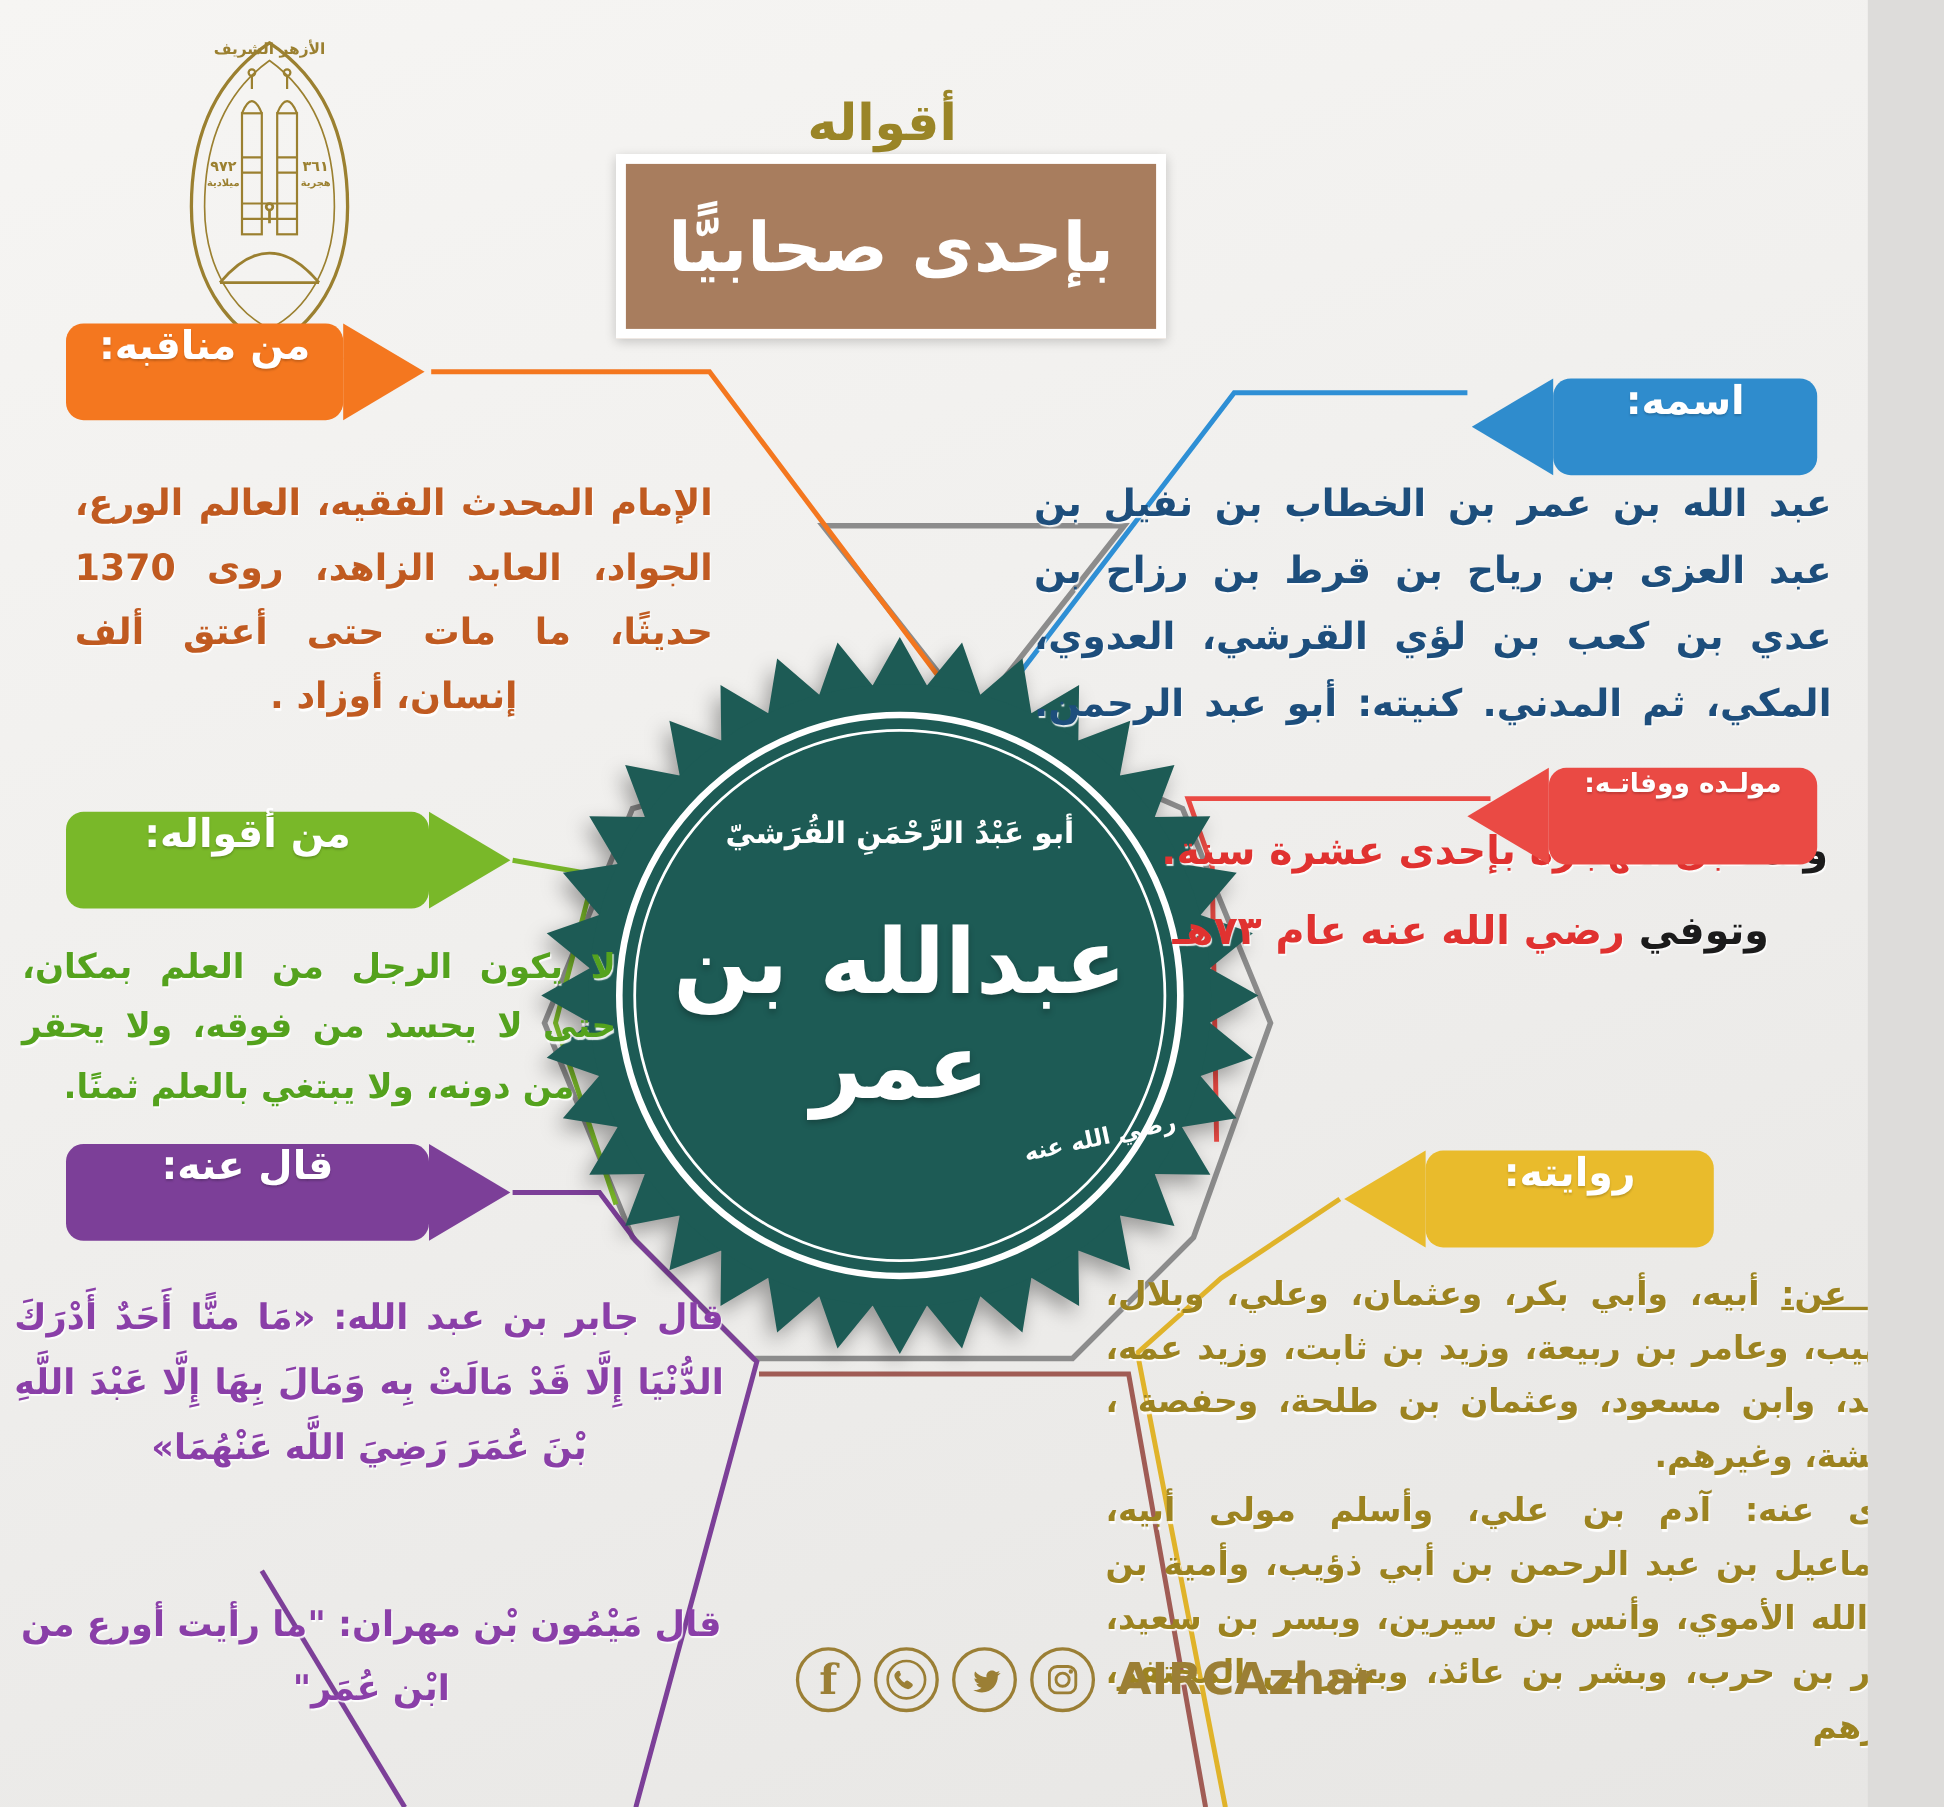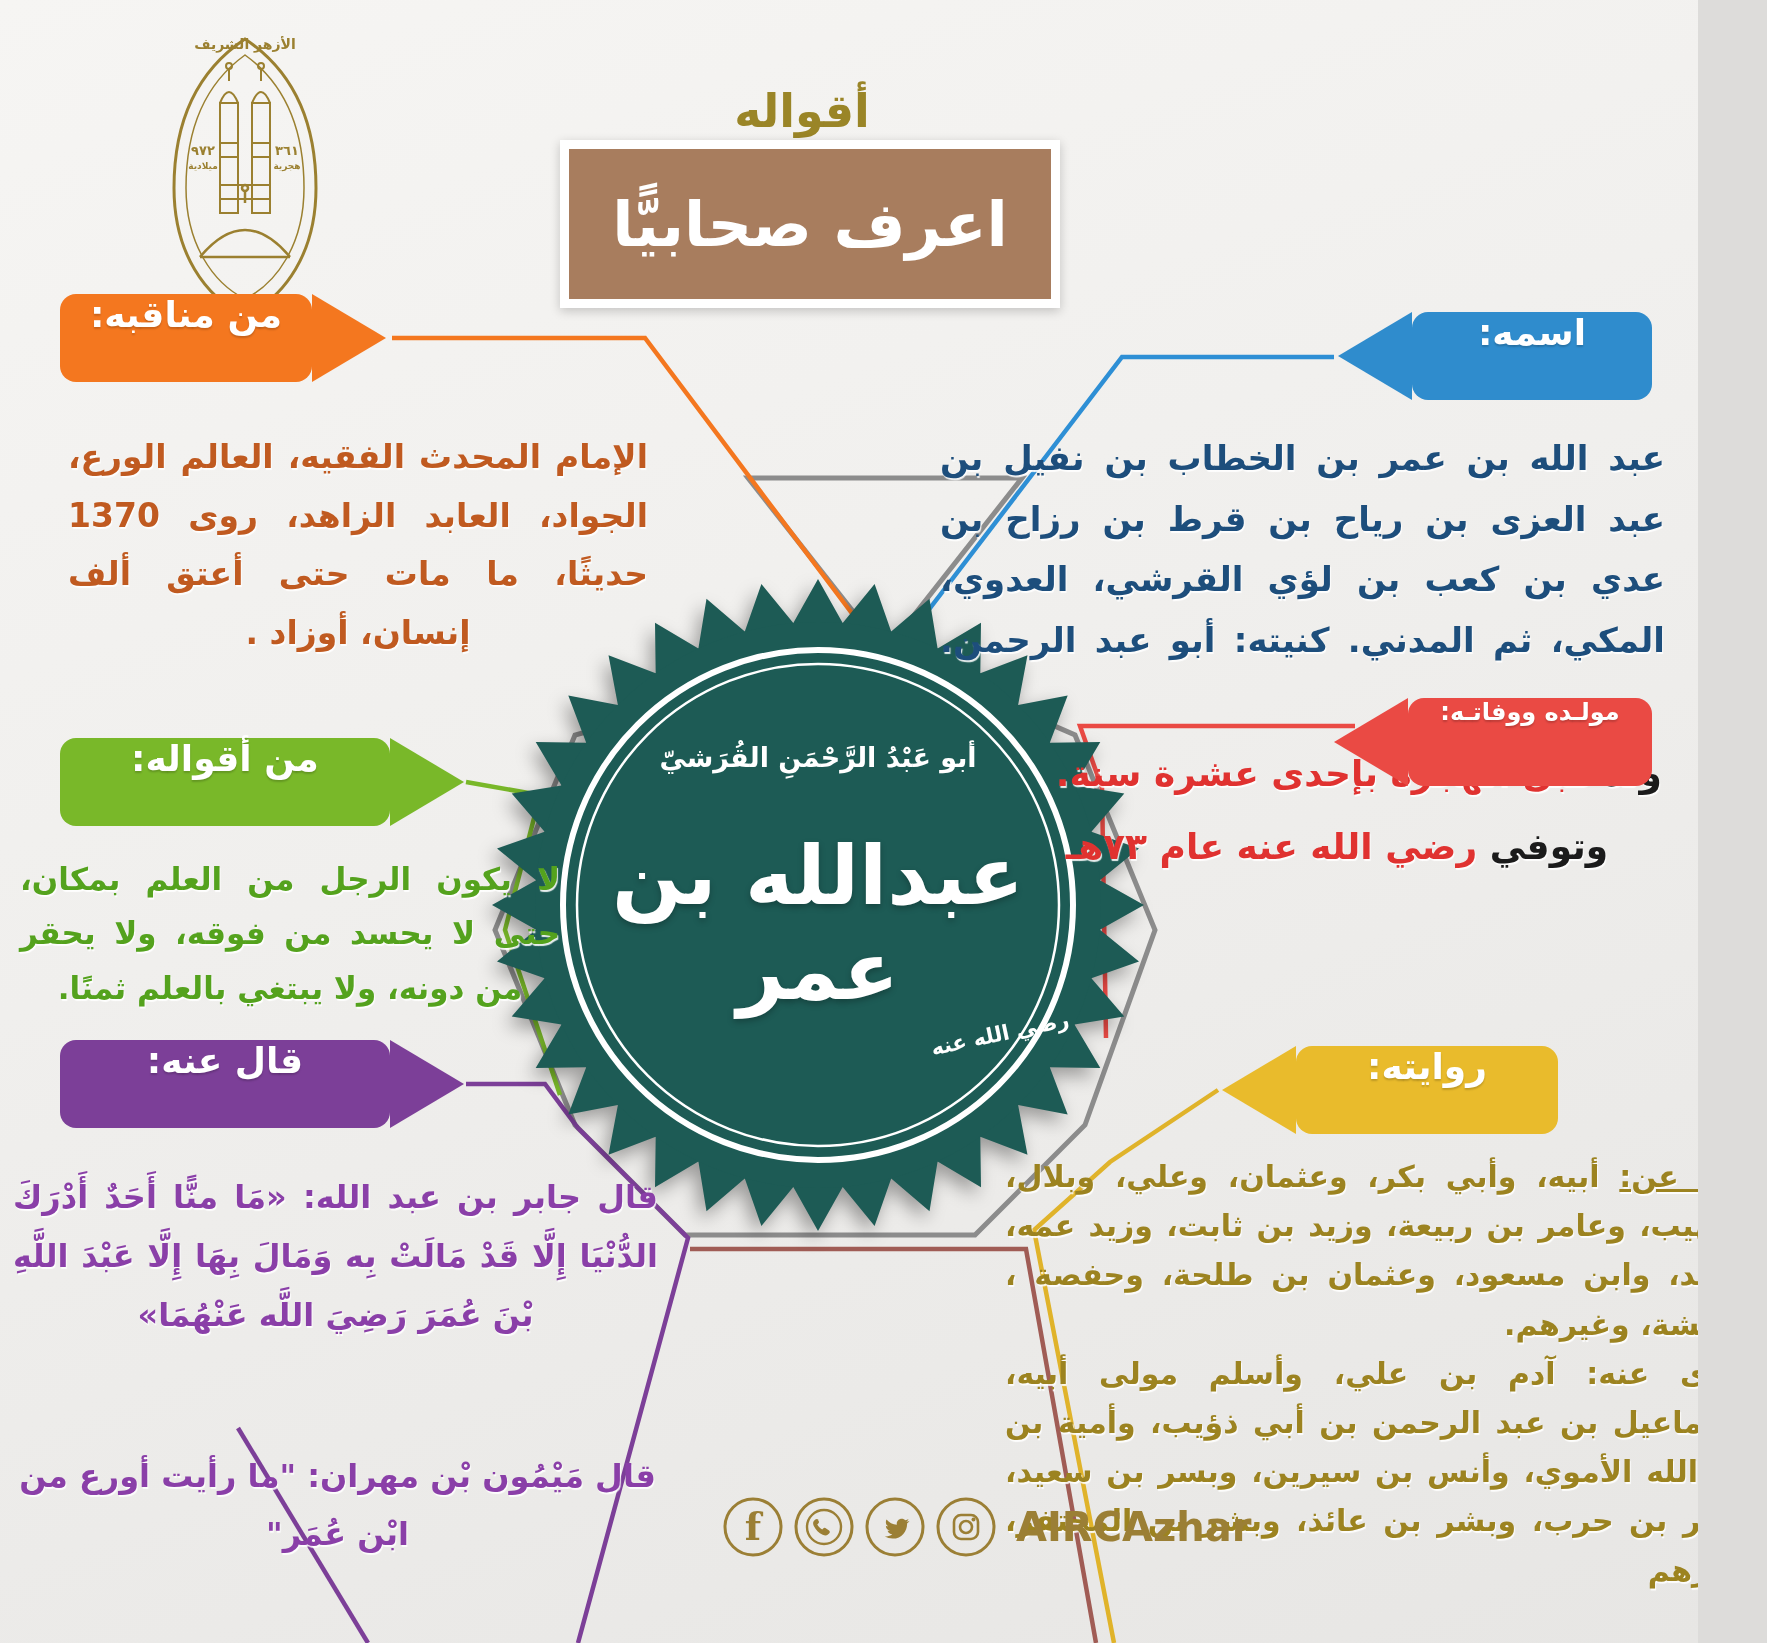--- a/index.html
+++ b/index.html
@@ -10,21 +10,21 @@
   }
   svg.overlay{position:absolute;left:0;top:0;z-index:1;}
   
   .tab{position:absolute;height:88px;display:flex;justify-content:center;
        border-radius:16px;color:#fff;font-weight:700;font-size:36px;z-index:3;
        text-shadow:0 2px 2px rgba(0,0,0,.18);direction:rtl;}
   .tab::before{content:"";position:absolute;top:0;width:0;height:0;
        border-top:44px solid transparent;border-bottom:44px solid transparent;}
   .pl::before{right:100%;border-right:74px solid var(--c);}
   .pr::before{left:100%;border-left:74px solid var(--c);}
-  .tab-blue{background:#2f8ccd;--c:#2f8ccd;}
+  .tab-blue{background:#2f8ccd;margin-top:32px;--c:#2f8ccd;}
   .tab-red{background:#ea4a44;--c:#ea4a44;}
   .tab-yellow{background:#e9bb2c;--c:#e9bb2c;}
   .tab-orange{background:#f4771f;--c:#f4771f;}
   .tab-green{background:#79b829;--c:#79b829;}
   .tab-purple{background:#7c3f98;--c:#7c3f98;}
   #tab-name{left:1412px;top:312px;width:240px;}
   #tab-birth{left:1408px;top:698px;width:244px;font-size:24px;}
   #tab-narration{left:1296px;top:1046px;width:262px;}
   #tab-virtues{left:60px;top:294px;width:252px;}
   #tab-sayings{left:60px;top:738px;width:330px;}
@@ -126,21 +126,21 @@
       <text x="167" y="130" font-size="13">٣٦١</text>
       <text x="167" y="144" font-size="9">هجرية</text>
       <text x="125" y="302" font-size="12">مجمع البحوث الإسلامية</text>
     </g>
   </svg>
 
   <div id="series-label">
     <span>أقواله</span>
   </div>
   <div id="title-box">
-    <span>اعرف صحابيًّا</span>
+    <span>بإحدى صحابيًّا</span>
   </div>
 
   <div class="tab pl tab-blue" id="tab-name">
     <span>اسمه:</span>
   </div>
   <div class="tab pl tab-red" id="tab-birth">
     <span>مولـده ووفاتـه:</span>
   </div>
   <div class="tab pl tab-yellow" id="tab-narration">
     <span>روايته:</span>

